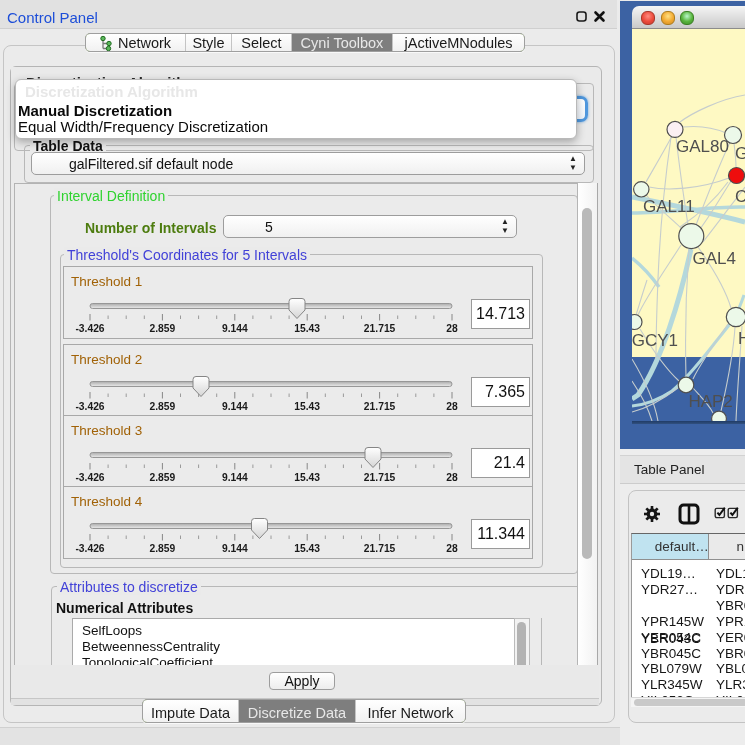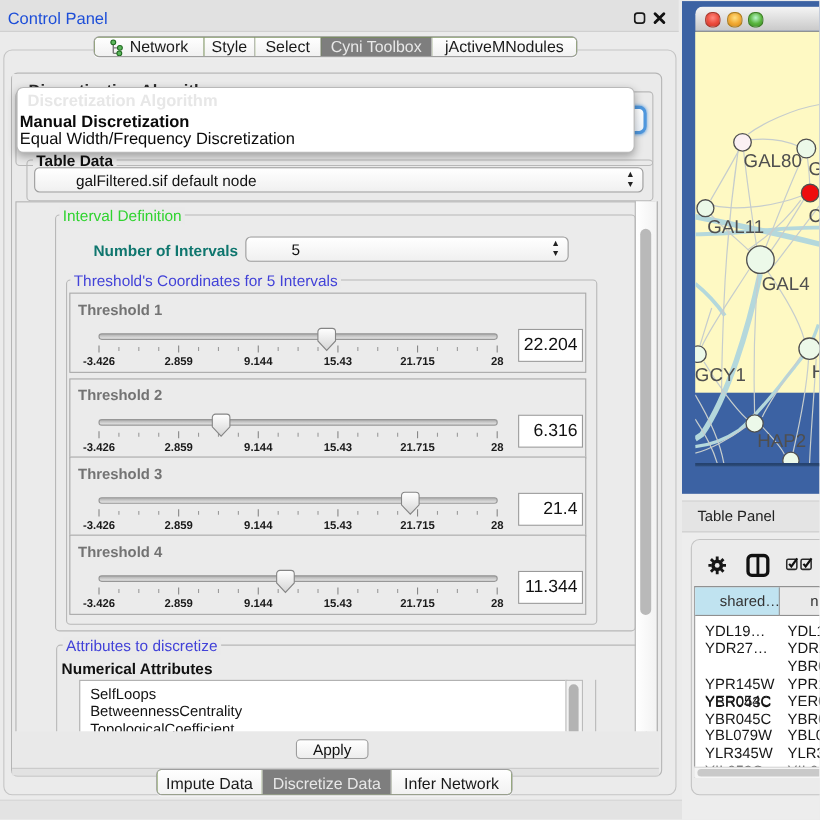--- a/index.html
+++ b/index.html
@@ -24,21 +24,21 @@
   
   .grp{position:absolute;border:1px solid #b8b8b8;border-radius:4px;}
   .grplabel{position:absolute;background:#eaeaea;padding:0 3px;font-size:14px;}
   .bold{font-weight:bold;}
   
   .combo{position:absolute;height:21px;border:1px solid #9d9d9d;border-radius:5px;background:linear-gradient(#ffffff,#f0f0f0);font-size:14px;color:#111;}
   .combo .txt{position:absolute;left:9px;top:3px;margin-left:28px;}
   .combo .arr{position:absolute;right:7px;top:1px;font-size:8px;color:#222;line-height:9px;text-align:center;}
   
   .thp{position:absolute;left:52px;width:468px;height:71px;border:1px solid #a8a8a8;background:#ebebeb;}
-  .thp .ttl{position:absolute;left:7px;top:7px;font-size:13.5px;font-weight:bold;color:#737373;}
+  .thp .ttl{position:absolute;left:7px;top:7px;font-size:13.5px;font-weight:normal;color:#a16207;}
   .valbox{position:absolute;left:407px;top:32px;width:53px;height:28px;border:1px solid #9a9a9a;background:#fff;font-size:16px;color:#111;text-align:right;line-height:28px;padding-right:4px;}
   
   #popup{left:15px;top:79px;width:560px;height:58px;z-index:50;background:#ffffff;border:1px solid #b9b9b9;border-radius:6px;box-shadow:0 3px 8px rgba(0,0,0,0.3);}
   
   .listwhite{position:absolute;background:#fff;border:1px solid #aaa;}
   
   #netwin{left:620px;top:1px;width:125px;height:448px;background:#3c62a3;}
   #mactitle{left:632px;top:6px;width:113px;height:22px;background:linear-gradient(#f5f5f5,#c9c9c9);border-top-left-radius:7px;border-bottom:1px solid #8c8c8c;}
   .tl{position:absolute;top:11px;width:12px;height:12px;border-radius:6px;}
   #canvas{left:632px;top:29px;width:113px;height:328px;background:#fef9c3;}
@@ -90,21 +90,21 @@
       <div class="grplabel bold" style="left:19px;top:71px;color:#111;">Table Data</div>
       <div class="combo" style="left:20px;top:85px;width:552px;">
         <span class="txt">galFiltered.sif default node</span>
         <span class="arr">▲<br>▼</span>
       </div>
 
       <div class="abs" style="left:3px;top:116px;width:582px;height:482px;border:1px solid #b3b3b3;background:#ebebeb;"></div>
 
       <div class="grp" style="left:39px;top:128px;width:526px;height:377px;"></div>
       <div class="grplabel" style="left:43px;top:121px;color:#2fd32f;">Interval Definition</div>
-      <div class="abs bold" style="left:74px;top:153px;font-size:14px;color:#0f766e;">Number of Intervals</div>
+      <div class="abs bold" style="left:74px;top:153px;font-size:14px;color:#4d7c0f;">Number of Intervals</div>
       <div class="combo" style="left:212px;top:148px;width:292px;">
         <span class="txt" style="left:13px;">5</span>
           <span class="arr">▲<br>▼</span>
       </div>
 
       <div class="grp" style="left:49px;top:187px;width:481px;height:312px;"></div>
       <div class="grplabel" style="left:53px;top:180px;color:#4242d8;">Threshold's Coordinates for 5 Intervals</div>
 
       <div class="thp" style="top:199px">
         <div class="ttl">Threshold 1</div>
@@ -142,21 +142,21 @@
             <line x1="369.9" y1="48.5" x2="369.9" y2="52" stroke="#9a9a9a" stroke-width="1"></line>
             <line x1="388.0" y1="47" x2="388.0" y2="53.5" stroke="#878787" stroke-width="1"></line>
           <text x="26.0" y="65" font-size="10.3" font-weight="bold" fill="#1a1a1a" text-anchor="middle" font-family="Liberation Sans">-3.426</text>
             <text x="98.4" y="65" font-size="10.3" font-weight="bold" fill="#1a1a1a" text-anchor="middle" font-family="Liberation Sans">2.859</text>
             <text x="170.8" y="65" font-size="10.3" font-weight="bold" fill="#1a1a1a" text-anchor="middle" font-family="Liberation Sans">9.144</text>
             <text x="243.2" y="65" font-size="10.3" font-weight="bold" fill="#1a1a1a" text-anchor="middle" font-family="Liberation Sans">15.43</text>
             <text x="315.6" y="65" font-size="10.3" font-weight="bold" fill="#1a1a1a" text-anchor="middle" font-family="Liberation Sans">21.715</text>
             <text x="388.0" y="65" font-size="10.3" font-weight="bold" fill="#1a1a1a" text-anchor="middle" font-family="Liberation Sans">28</text>
           <path transform="translate(233,0)" d="M -5,31.5 h 10 a 3,3 0 0 1 3,3 v 8.5 l -8,8.5 l -8,-8.5 v -8.5 a 3,3 0 0 1 3,-3 z" fill="url(#thg)" stroke="#858585" stroke-width="1"></path>
         </svg>
-        <div class="valbox">22.204</div>
+        <div class="valbox">14.713</div>
       </div>
         <div class="thp" style="top:276.5px">
         <div class="ttl">Threshold 2</div>
         <svg width="468" height="71" style="position:absolute;left:0;top:0">
           <defs>
             <linearGradient id="trg" x1="0" y1="0" x2="0" y2="1">
               <stop offset="0" stop-color="#ababab"></stop>
                 <stop offset="1" stop-color="#ebebeb"></stop>
             </linearGradient>
             <linearGradient id="thg" x1="0" y1="0" x2="0" y2="1">
@@ -187,21 +187,21 @@
             <line x1="369.9" y1="48.5" x2="369.9" y2="52" stroke="#9a9a9a" stroke-width="1"></line>
             <line x1="388.0" y1="47" x2="388.0" y2="53.5" stroke="#878787" stroke-width="1"></line>
           <text x="26.0" y="65" font-size="10.3" font-weight="bold" fill="#1a1a1a" text-anchor="middle" font-family="Liberation Sans">-3.426</text>
             <text x="98.4" y="65" font-size="10.3" font-weight="bold" fill="#1a1a1a" text-anchor="middle" font-family="Liberation Sans">2.859</text>
             <text x="170.8" y="65" font-size="10.3" font-weight="bold" fill="#1a1a1a" text-anchor="middle" font-family="Liberation Sans">9.144</text>
             <text x="243.2" y="65" font-size="10.3" font-weight="bold" fill="#1a1a1a" text-anchor="middle" font-family="Liberation Sans">15.43</text>
             <text x="315.6" y="65" font-size="10.3" font-weight="bold" fill="#1a1a1a" text-anchor="middle" font-family="Liberation Sans">21.715</text>
             <text x="388.0" y="65" font-size="10.3" font-weight="bold" fill="#1a1a1a" text-anchor="middle" font-family="Liberation Sans">28</text>
           <path transform="translate(137,0)" d="M -5,31.5 h 10 a 3,3 0 0 1 3,3 v 8.5 l -8,8.5 l -8,-8.5 v -8.5 a 3,3 0 0 1 3,-3 z" fill="url(#thg)" stroke="#858585" stroke-width="1"></path>
         </svg>
-        <div class="valbox">6.316</div>
+        <div class="valbox">7.365</div>
       </div>
         <div class="thp" style="top:347.5px">
         <div class="ttl">Threshold 3</div>
         <svg width="468" height="71" style="position:absolute;left:0;top:0">
           <defs>
             <linearGradient id="trg" x1="0" y1="0" x2="0" y2="1">
               <stop offset="0" stop-color="#ababab"></stop>
                 <stop offset="1" stop-color="#ebebeb"></stop>
             </linearGradient>
             <linearGradient id="thg" x1="0" y1="0" x2="0" y2="1">
@@ -410,21 +410,21 @@
     <rect x="1.2" y="2.4" width="9.2" height="9.2" rx="1.5" fill="none" stroke="#2a2a2a" stroke-width="1.4"></rect>
     <path d="M3.4 6.6 L5.4 9 L10.8 1.6" fill="none" stroke="#111" stroke-width="2"></path>
   </svg>
   <svg class="abs" style="left:727px;top:506px" width="13" height="13" viewBox="0 0 13 13">
     <rect x="1.2" y="2.4" width="9.2" height="9.2" rx="1.5" fill="none" stroke="#2a2a2a" stroke-width="1.4"></rect>
     <path d="M3.4 6.6 L5.4 9 L10.8 1.6" fill="none" stroke="#111" stroke-width="2"></path>
   </svg>
 
   <div class="abs" style="left:631px;top:533px;width:114px;height:173px;background:#ffffff;border-top:1.5px solid #666;border-left:1px solid #9a9a9a;"></div>
   <div class="abs" style="left:632px;top:534px;width:75.5px;height:25px;background:#c0e3f0;border-right:1px solid #8f8f8f;border-bottom:1px solid #8f8f8f;">
-    <div style="position:absolute;left:12px;top:5px;width:100%;text-align:center;font-size:13.5px;color:#333;">shared…</div>
+    <div style="position:absolute;left:12px;top:5px;width:100%;text-align:center;font-size:13.5px;color:#333;">default…</div>
   </div>
   <div class="abs" style="left:708.5px;top:534px;width:36.5px;height:25px;background:#eaeaea;border-bottom:1px solid #8f8f8f;">
     <div style="position:absolute;right:1px;top:5px;font-size:13.5px;color:#333;">n</div>
   </div>
   <div class="abs" style="left:641px;top:566px;font-size:13.5px;color:#161616;">YDL19…</div>
     <div class="abs" style="left:716px;top:566px;font-size:13.5px;color:#161616;">YDL1</div>
     <div class="abs" style="left:641px;top:582px;font-size:13.5px;color:#161616;">YDR27…</div>
     <div class="abs" style="left:716px;top:582px;font-size:13.5px;color:#161616;">YDR2</div>
     <div class="abs" style="left:641px;top:598px;font-size:13.5px;color:#161616;margin-top:33px;">YBR043C</div>
     <div class="abs" style="left:716px;top:598px;font-size:13.5px;color:#161616;">YBR0</div>

